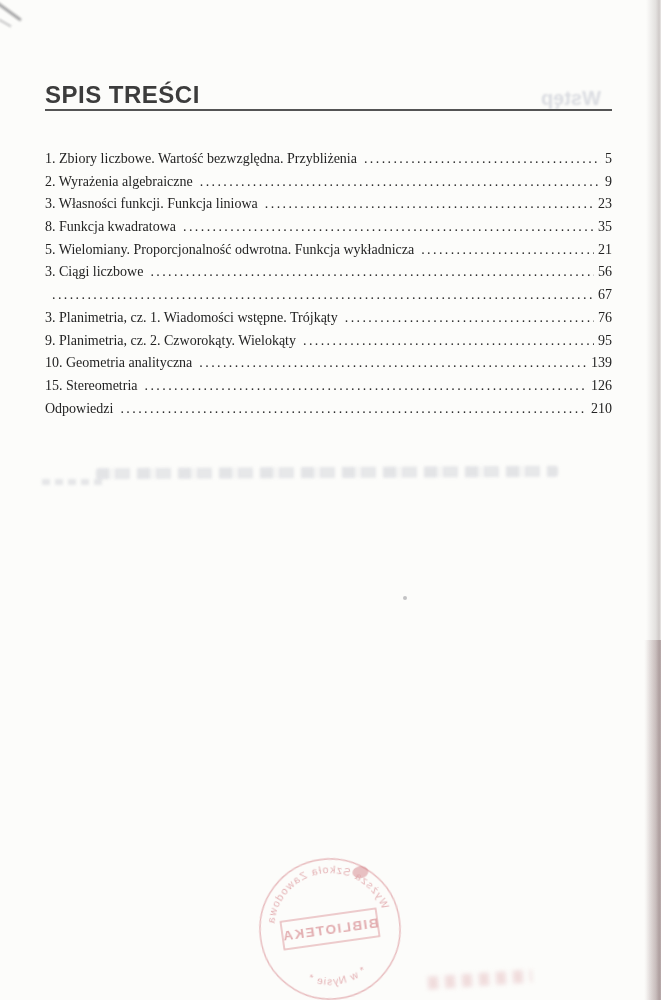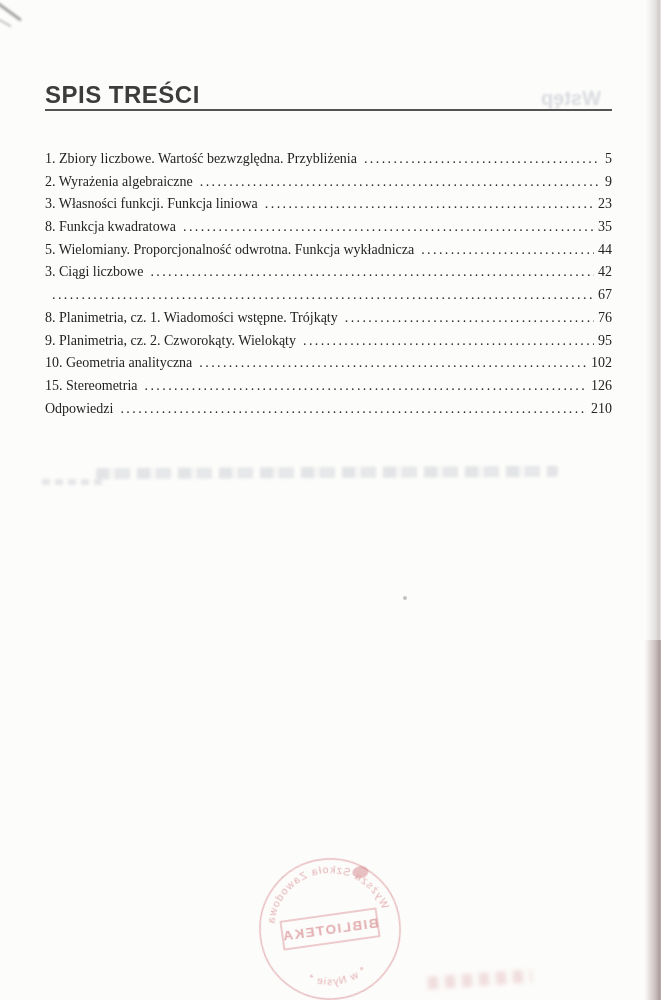--- a/index.html
+++ b/index.html
@@ -131,50 +131,50 @@
 
     <div class="toc-row">
       <span class="toc-label">8. Funkcja kwadratowa</span>
       <span class="toc-dots"></span>
       <span class="toc-page">35</span>
     </div>
 
     <div class="toc-row">
       <span class="toc-label">5. Wielomiany. Proporcjonalność odwrotna. Funkcja wykładnicza</span>
       <span class="toc-dots"></span>
-      <span class="toc-page">44</span>
+      <span class="toc-page">21</span>
     </div>
 
     <div class="toc-row">
       <span class="toc-label">3. Ciągi liczbowe</span>
       <span class="toc-dots"></span>
-      <span class="toc-page">42</span>
+      <span class="toc-page">56</span>
     </div>
 
     <div class="toc-row">
       <span class="toc-dots"></span>
       <span class="toc-page">67</span>
     </div>
 
     <div class="toc-row">
-      <span class="toc-label">8. Planimetria, cz. 1. Wiadomości wstępne. Trójkąty</span>
+      <span class="toc-label">3. Planimetria, cz. 1. Wiadomości wstępne. Trójkąty</span>
       <span class="toc-dots"></span>
       <span class="toc-page">76</span>
     </div>
 
     <div class="toc-row">
       <span class="toc-label">9. Planimetria, cz. 2. Czworokąty. Wielokąty</span>
       <span class="toc-dots"></span>
       <span class="toc-page">95</span>
     </div>
 
     <div class="toc-row">
       <span class="toc-label">10. Geometria analityczna</span>
       <span class="toc-dots"></span>
-      <span class="toc-page">102</span>
+      <span class="toc-page">139</span>
     </div>
 
 
     <div class="toc-row">
       <span class="toc-label">15. Stereometria</span>
       <span class="toc-dots"></span>
       <span class="toc-page">126</span>
     </div>
 
     <div class="toc-row">

